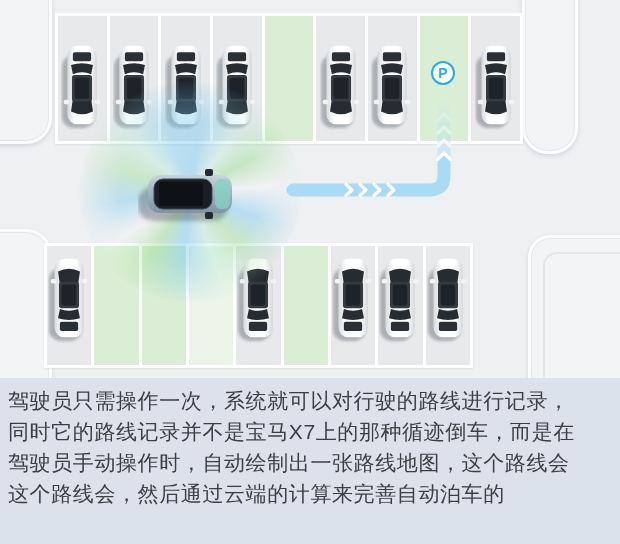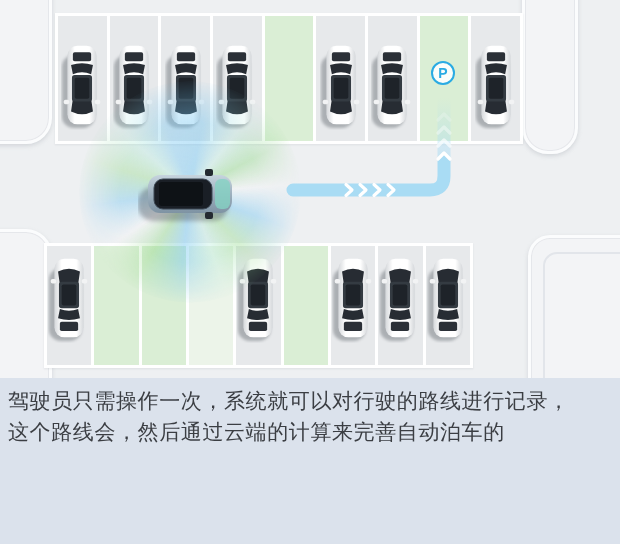--- a/index.html
+++ b/index.html
@@ -301,17 +301,19 @@
       <rect x="16" y="16" width="58" height="30" rx="9" fill="#1a1f26" stroke="#3c4855" stroke-width="1"></rect>
       <rect x="21" y="19" width="44" height="24" rx="3" fill="#0e1216"></rect>
       <rect x="77" y="16" width="15" height="30" rx="6" fill="#84d2c3" opacity=".8"></rect>
     </svg>
 
     <div class="pbadge">P</div>
   </div>
 
   <div class="caption">
     <div class="cap-line">驾驶员只需操作一次，系统就可以对行驶的路线进行记录，</div>
+    <div class="cap-line">同时它的路线记录并不是宝马X7上的那种循迹倒车，而是在</div>
+    <div class="cap-line">驾驶员手动操作时，自动绘制出一张路线地图，这个路线会</div>
     <div class="cap-line">这个路线会，然后通过云端的计算来完善自动泊车的</div>
     <div class="watermark">汽车之家</div>
   </div>
 
 </div>
 
 </body></html>

